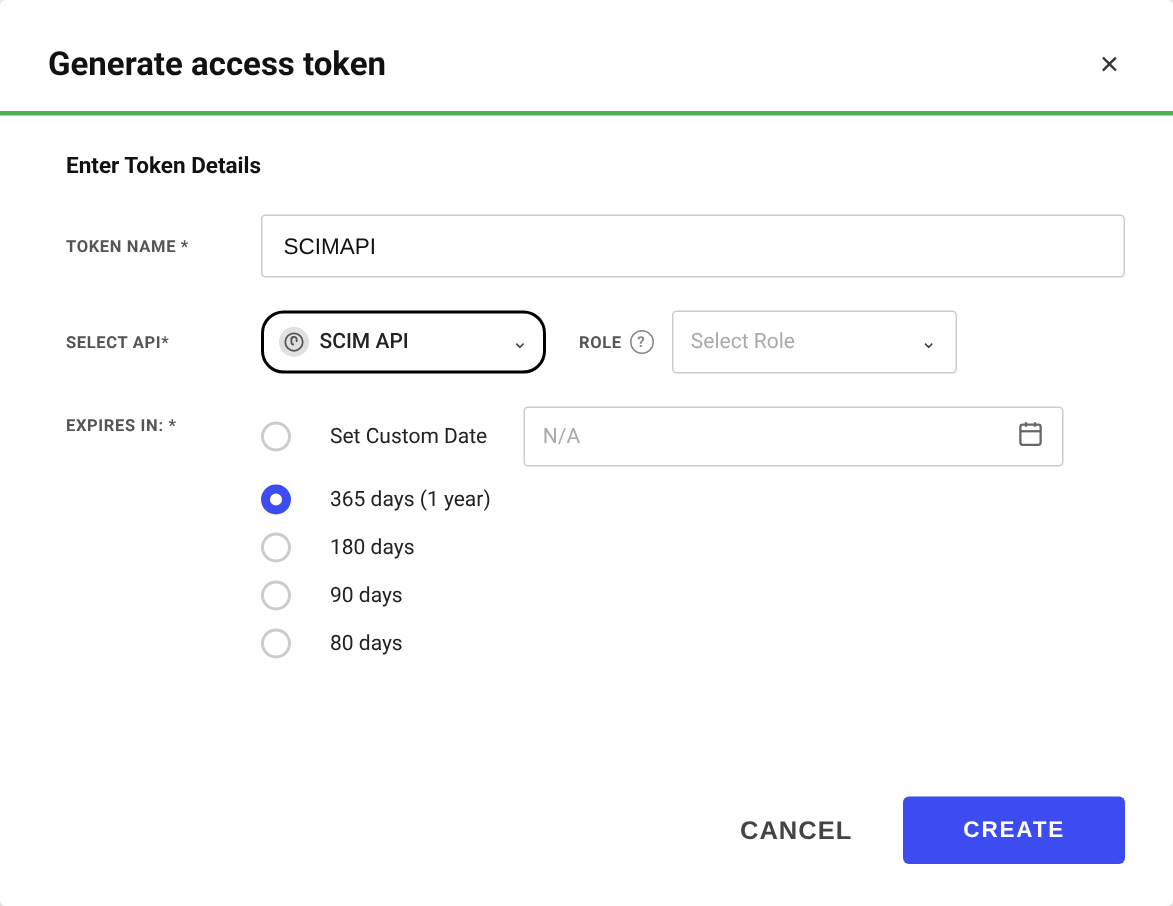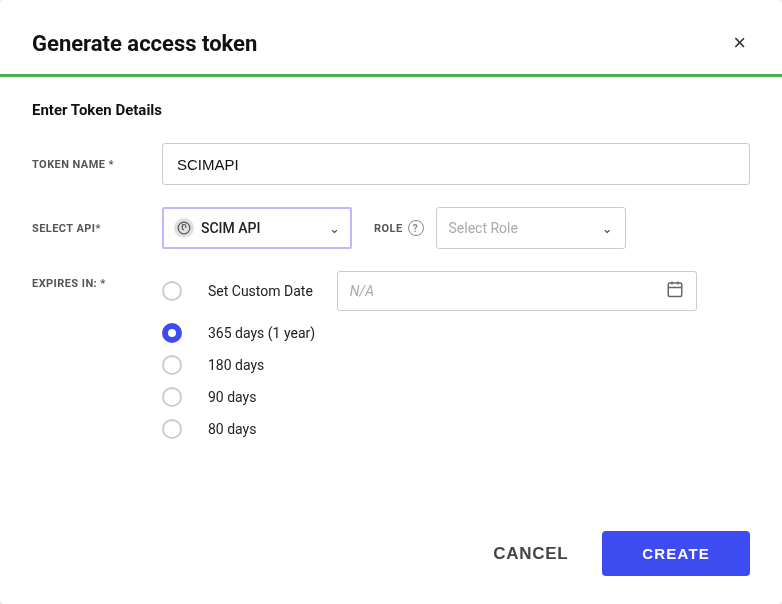--- a/index.html
+++ b/index.html
@@ -49,20 +49,21 @@
       line-height: 1;
     }
     .green-divider {
       height: 3px;
       background: #4caf50;
       margin: 16px 0 0 0;
     }
     .modal-body {
       padding: 24px 32px 16px 32px;
       flex: 1;
+      margin-left: 12px;
     }
     .section-title {
       font-size: 15px;
       font-weight: 700;
       color: #111;
       margin-bottom: 24px;
     }
     .field-row {
       display: flex;
       align-items: center;
@@ -84,22 +85,22 @@
       padding: 0 14px;
       font-size: 15px;
       color: #111;
       outline: none;
     }
     .api-select {
       display: flex;
       align-items: center;
       width: 190px;
       height: 42px;
-      border: 2px solid #c4b5fd;
-      border-radius: 2px;
+      border: 2px solid #000000;
+      border-radius: 15px;
       padding: 0 10px;
       font-size: 14px;
       font-weight: 500;
       color: #222;
       background: #fff;
       cursor: pointer;
       justify-content: space-between;
       position: relative;
     }
     .api-select-left {
@@ -202,21 +203,20 @@
     .date-input-box {
       display: flex;
       align-items: center;
       margin-left: 24px;
       border: 1.5px solid #ccc;
       border-radius: 3px;
       height: 40px;
       width: 360px;
       padding: 0 12px;
       justify-content: space-between;
-      font-style: italic;
     }
     .date-value {
       font-size: 14px;
       color: #aaa;
     }
     .calendar-icon {
       font-size: 18px;
       color: #666;
     }
     .custom-date-row {

